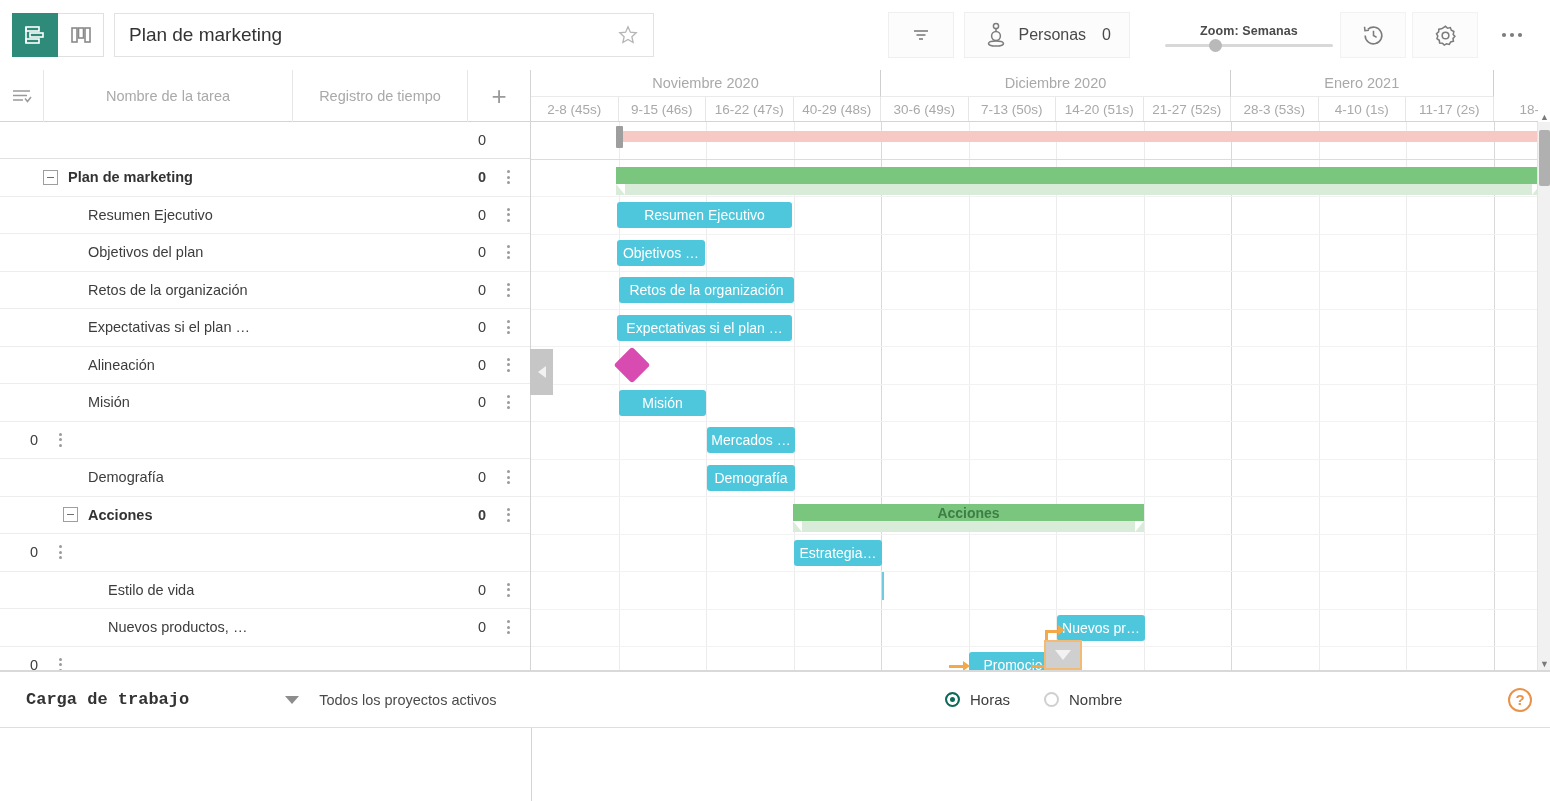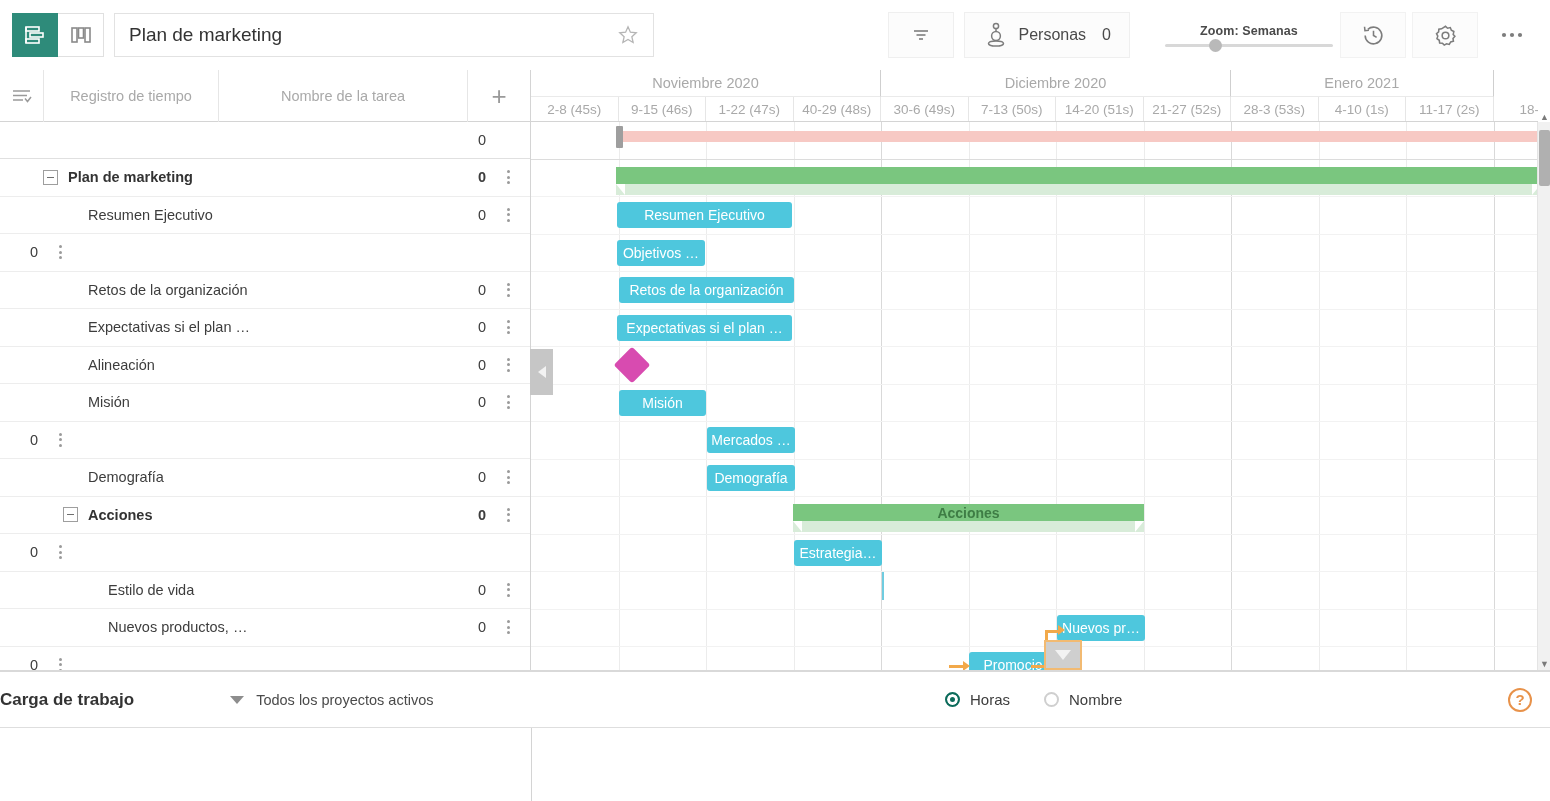--- a/index.html
+++ b/index.html
@@ -263,27 +263,27 @@
 
   
   .bottom-divider {
     position: absolute; left: 0; top: 670px; width: 1550px; height: 2px;
     background: #d9d9d9;
   }
   .workload-bar {
     position: absolute; left: 0; top: 672px; width: 1550px; height: 55px;
     background: #fff; display: flex; align-items: center;
   }
-  .wl-title { font-size: 17px; font-weight: bold; color: #333; }
+  .wl-title { margin-left: 26px; font-size: 17px; font-weight: bold; color: #333; font-family: Liberation Mono, monospace; }
   .wl-caret {
     margin-left: 96px; width: 0; height: 0;
     border-left: 7px solid transparent; border-right: 7px solid transparent;
     border-top: 8px solid #8d8d8d; cursor: pointer;
   }
-  .wl-filter { margin-left: 12px; font-size: 14.5px; color: #4a4a4a; cursor: pointer;}
+  .wl-filter { margin-left: 20px; font-size: 14.5px; color: #4a4a4a; cursor: pointer;}
   .wl-radios { position: absolute; left: 945px; display: flex; align-items: center; gap: 34px; }
   .radio { display: flex; align-items: center; gap: 10px; cursor: pointer; }
   .radio-circle {
     width: 15px; height: 15px; border-radius: 50%;
     border: 2px solid #cfcfcf; background: #fff;
   }
   .radio.on .radio-circle {
     border-color: #0c6b5b; background: #0c6b5b;
     box-shadow: inset 0 0 0 3px #fff;
   }
@@ -387,35 +387,35 @@
 
 <div class="grid-header">
   <div class="gh-cell gh-menu">
     <svg width="24" height="20" viewBox="0 0 24 20" stroke="#9a9a9a" stroke-width="1.5" fill="none">
       <line x1="3" y1="5" x2="20" y2="5"></line>
       <line x1="3" y1="9.5" x2="17" y2="9.5"></line>
       <line x1="3" y1="14" x2="13" y2="14"></line>
       <polyline points="15,12.5 17.5,15.5 21,11"></polyline>
     </svg>
   </div>
+  <div class="gh-cell gh-name">Nombre de la tarea</div>
   <div class="gh-cell gh-time">Registro de tiempo</div>
-  <div class="gh-cell gh-name">Nombre de la tarea</div>
   <div class="gh-cell gh-plus">+</div>
 </div>
 
 <div class="tl-header">
   <div class="tl-months" id="tl-months">
       <div class="tl-month" style="width: 350px;">Noviembre 2020</div>
       <div class="tl-month" style="width: 350px;">Diciembre 2020</div>
       <div class="tl-month" style="width: 262.5px;">Enero 2021</div>
     </div>
   <div class="tl-weeks" id="tl-weeks">
       <div class="tl-week">2-8 (45s)</div>
       <div class="tl-week">9-15 (46s)</div>
-      <div class="tl-week">1-22 (47s)</div>
+      <div class="tl-week">16-22 (47s)</div>
       <div class="tl-week">40-29 (48s)</div>
       <div class="tl-week">30-6 (49s)</div>
       <div class="tl-week">7-13 (50s)</div>
       <div class="tl-week">14-20 (51s)</div>
       <div class="tl-week">21-27 (52s)</div>
       <div class="tl-week">28-3 (53s)</div>
       <div class="tl-week">4-10 (1s)</div>
       <div class="tl-week">11-17 (2s)</div>
       <div class="tl-week">18-24</div>
     </div>
@@ -450,20 +450,23 @@
       <div class="t-val">0</div>
       <div class="t-dots">
         <div class="dots-col">
           <span class="dot"></span>
           <span class="dot"></span>
           <span class="dot"></span>
         </div>
       </div>
     </div>
     <div class="trow">
+      <div class="t-name t-indent1">
+        <span>Objetivos del plan</span>
+      </div>
       <div class="t-val">0</div>
       <div class="t-dots">
         <div class="dots-col">
           <span class="dot"></span>
           <span class="dot"></span>
           <span class="dot"></span>
         </div>
       </div>
     </div>
     <div class="trow">

